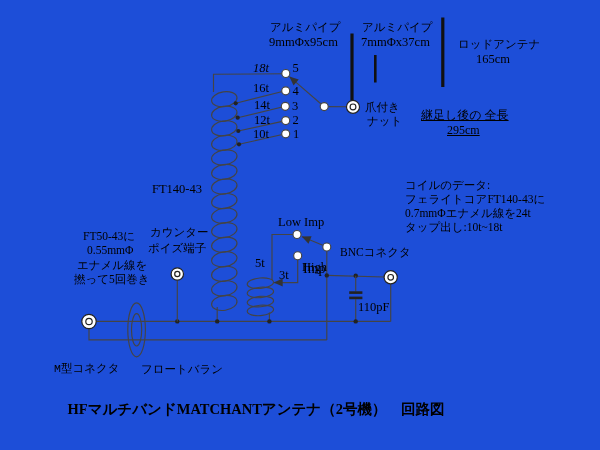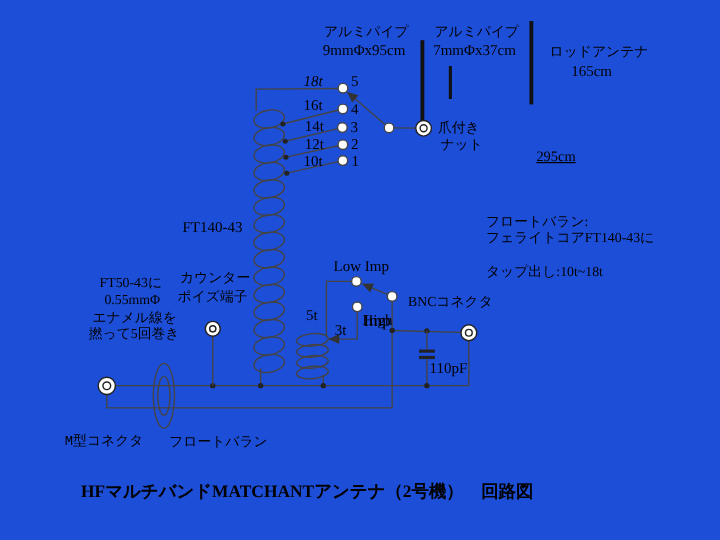--- a/index.html
+++ b/index.html
@@ -135,20 +135,21 @@
   </svg>
 
   <div class="lbl" style="left:270px;top:20.5px;font-size:11.5px;">アルミパイプ</div>
   <div class="lbl" style="left:269px;top:35px;font-size:12.5px;">9mmΦx95cm</div>
   <div class="lbl" style="left:362px;top:20.5px;font-size:11.5px;">アルミパイプ</div>
   <div class="lbl" style="left:361px;top:35px;font-size:12.5px;">7mmΦx37cm</div>
   <div class="lbl" style="left:458px;top:37.5px;font-size:11.5px;">ロッドアンテナ</div>
   <div class="lbl" style="left:476px;top:51.5px;font-size:12.5px;">165cm</div>
   <div class="lbl" style="left:365px;top:100.5px;font-size:11.5px;">爪付き</div>
   <div class="lbl" style="left:367px;top:115px;font-size:11.5px;">ナット</div>
+  <div class="lbl u" style="left:421px;top:108.5px;font-size:12px;">継足し後の 全長</div>
   <div class="lbl u" style="left:447px;top:124px;font-size:12px;">295cm</div>
 
   <div class="lbl" style="left:253px;top:60.5px;font-size:12.5px;font-style:italic;">18t</div>
   <div class="lbl" style="left:253px;top:81px;font-size:12.5px;">16t</div>
   <div class="lbl" style="left:254px;top:98px;font-size:12.5px;">14t</div>
   <div class="lbl" style="left:254px;top:112.5px;font-size:12.5px;">12t</div>
   <div class="lbl" style="left:253px;top:126.5px;font-size:12.5px;">10t</div>
   <div class="lbl" style="left:292.5px;top:60.5px;font-size:12.5px;">5</div>
   <div class="lbl" style="left:292.5px;top:83.5px;font-size:12.5px;">4</div>
   <div class="lbl" style="left:292px;top:99px;font-size:12.5px;">3</div>
@@ -158,22 +159,23 @@
   <div class="lbl" style="left:152px;top:181.5px;font-size:12.5px;">FT140-43</div>
 
   <div class="lbl" style="left:150px;top:225.5px;font-size:11.5px;">カウンター</div>
   <div class="lbl" style="left:148px;top:241.5px;font-size:11.5px;">ポイズ端子</div>
 
   <div class="lbl" style="left:83px;top:230px;font-size:11.5px;">FT50-43に</div>
   <div class="lbl" style="left:87px;top:244px;font-size:11.5px;">0.55mmΦ</div>
   <div class="lbl" style="left:77px;top:258.5px;font-size:11.5px;">エナメル線を</div>
   <div class="lbl" style="left:74px;top:272.5px;font-size:11.5px;">撚って5回巻き</div>
 
-  <div class="lbl" style="left:405px;top:178.5px;font-size:11.5px;">フロートバラン:</div>
+  <div class="lbl" style="left:405px;top:178.5px;font-size:11.5px;">コイルのデータ:</div>
   <div class="lbl" style="left:405px;top:192.5px;font-size:11.5px;">フェライトコアFT140-43に</div>
+  <div class="lbl" style="left:405px;top:206.5px;font-size:11.5px;">0.7mmΦエナメル線を24t</div>
   <div class="lbl" style="left:405px;top:220.5px;font-size:11.5px;">タップ出し:10t~18t</div>
 
   <div class="lbl" style="left:278px;top:214.5px;font-size:12.5px;">Low Imp</div>
   <div class="lbl" style="left:302px;top:260px;font-size:12.5px;">High</div>
   <div class="lbl" style="left:303px;top:261px;font-size:14px;">Imp</div>
   <div class="lbl" style="left:255px;top:256px;font-size:12.5px;">5t</div>
   <div class="lbl" style="left:279px;top:267.5px;font-size:12.5px;">3t</div>
 
   <div class="lbl" style="left:340px;top:245.5px;font-size:11.5px;">BNCコネクタ</div>
   <div class="lbl" style="left:358px;top:299.5px;font-size:12.5px;">110pF</div>

